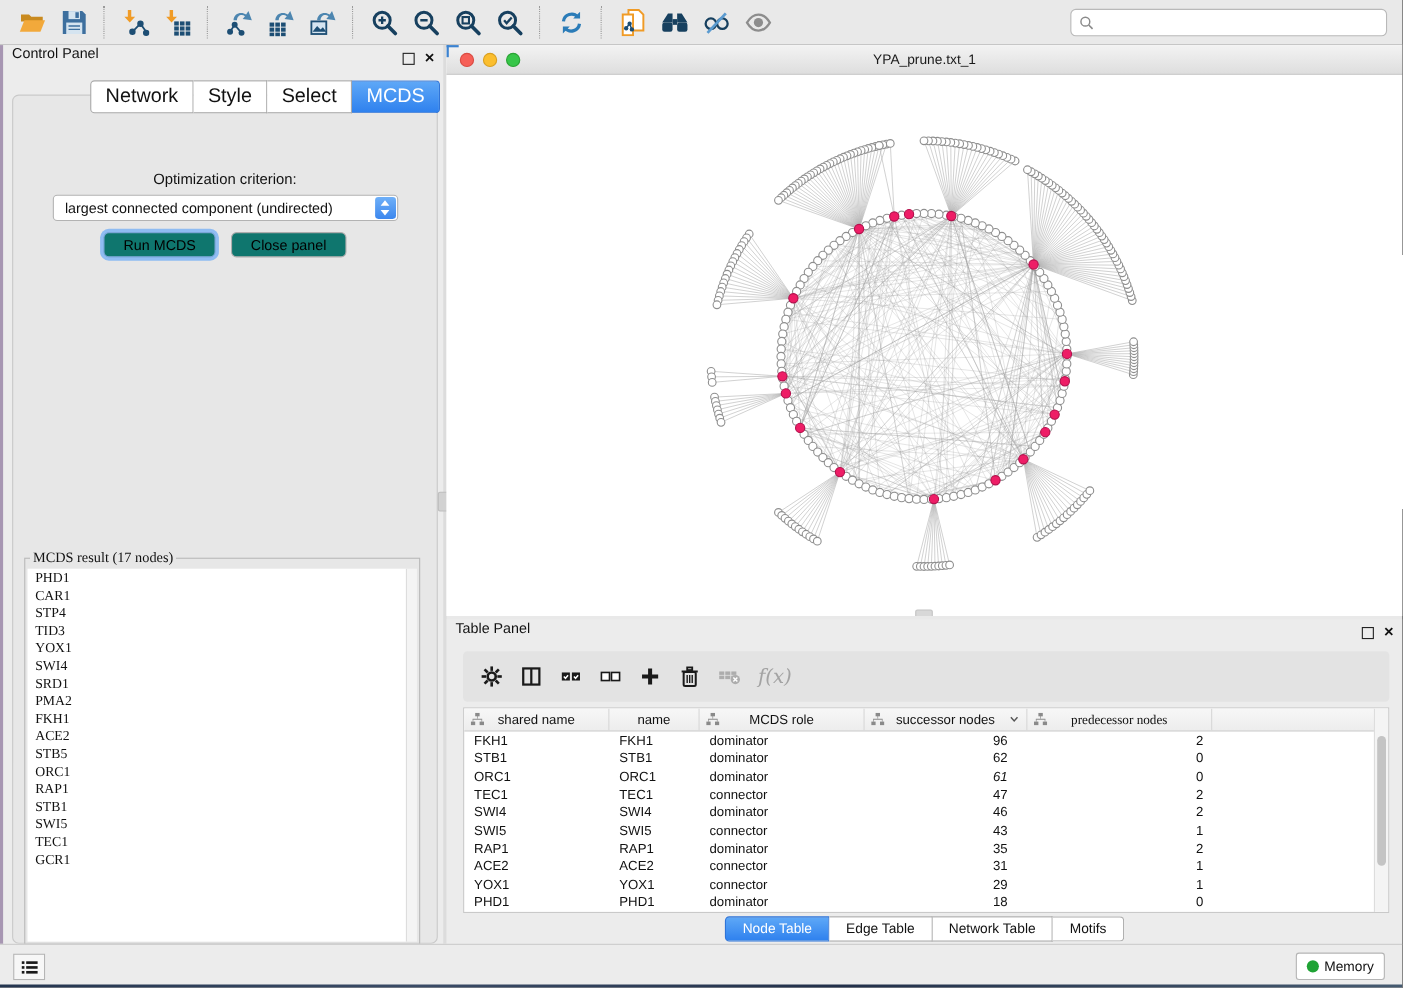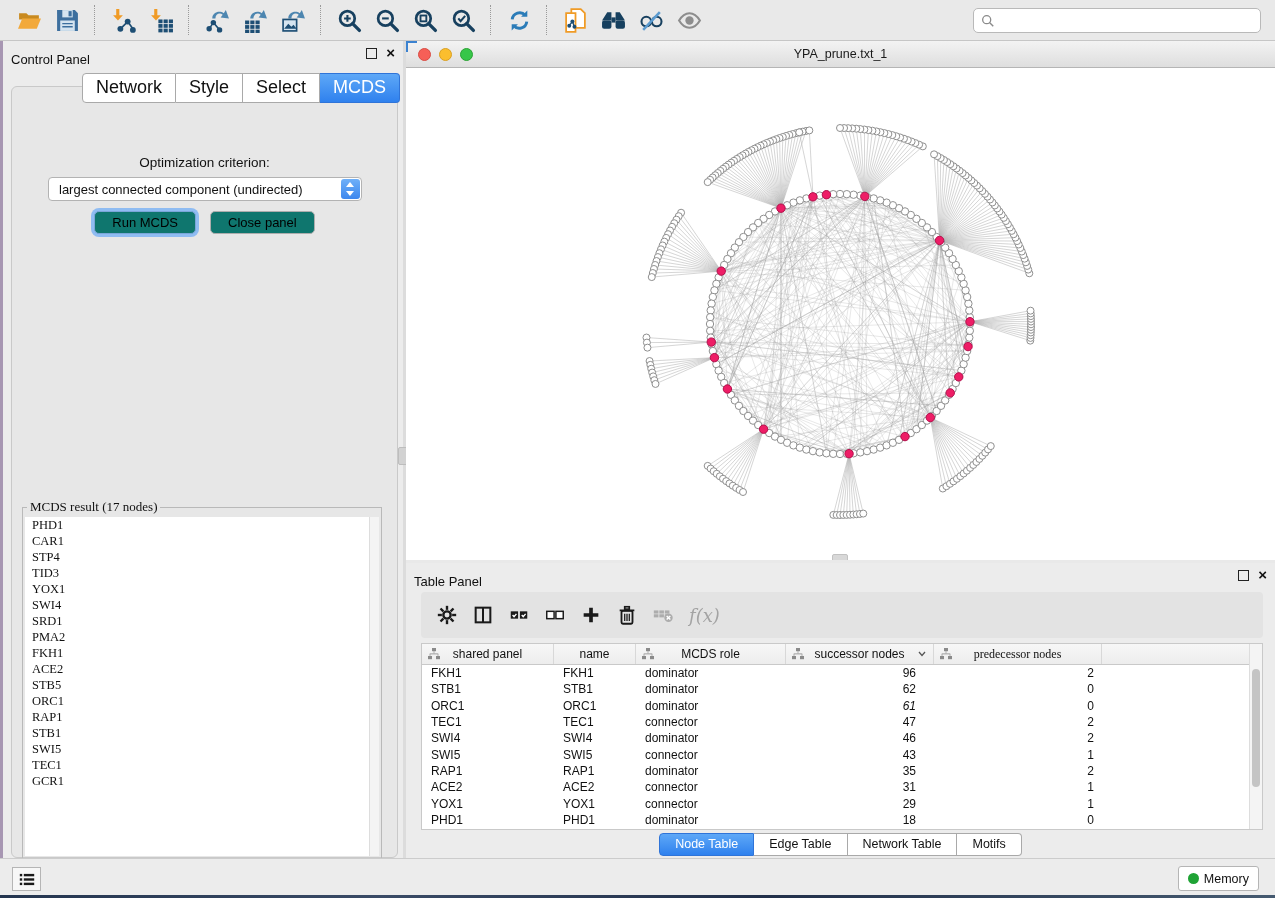--- a/index.html
+++ b/index.html
@@ -16,21 +16,21 @@
   .searchbox{position:absolute;right:14px;top:8px;width:286px;height:23px;background:#fff;
              border:1px solid #b9b9b9;border-radius:5px;display:flex;align-items:center;}
   .searchbox svg{width:14px;height:14px;margin:0 4px 0 7px;flex:0 0 auto;}
   .searchbox input{border:0;outline:none;flex:1;height:19px;font-size:12px;background:transparent;}
   
   .edge-left{position:absolute;left:0;top:41px;width:3px;height:853px;background:#a796b2;}
   .edge-bottom{position:absolute;left:0;top:894px;width:1275px;height:4px;
                background:linear-gradient(90deg,#24354f,#3a4b66 30%,#22304a 60%,#455a70);}
   
   .control-panel{position:absolute;left:3px;top:41px;width:400px;height:817px;background:#ececec;}
-  .panel-titlebar{position:relative;height:26px;display:flex;align-items:flex-end;padding:0 8px;}
+  .panel-titlebar{position:relative;height:26px;display:flex;align-items:flex-start;padding:0 8px;}
   .panel-title{font-size:13px;}
   .ticons{position:absolute;right:8px;top:6px;display:flex;align-items:center;gap:9px;}
   .float-icon{display:inline-block;width:9px;height:9px;border:1.4px solid #222;cursor:pointer;}
   .close-icon{font-size:15px;font-weight:bold;line-height:12px;cursor:pointer;color:#111;}
   .cp-body{position:absolute;left:8px;top:45px;width:385px;height:770px;background:#e7e7e7;
            border:1px solid #c9c9c9;border-radius:6px;}
   .cp-tabs{position:absolute;left:79px;top:32px;display:flex;z-index:5;}
   .cp-tab{background:#fff;border:1px solid #a9a9a9;border-left-width:0;padding:3px 13px 4px;
           font-size:18px;cursor:pointer;}
   .cp-tab:first-child{border-left-width:1px;border-radius:4px 0 0 4px;}
@@ -1268,21 +1268,21 @@
             <svg class="colicon" width="12" height="12" viewBox="0 0 12 12">
               <g fill="#8a8a8a">
                 <rect x="4" y="0" width="4" height="3.2"></rect>
                 <rect x="0" y="8" width="4" height="3.2"></rect>
                 <rect x="8" y="8" width="4" height="3.2"></rect>
                 <path d="M5.7 3h.6v2.5H5.7z"></path>
                 <path d="M1.7 5.5h8.6v.8H1.7z"></path>
                 <path d="M1.7 5.9h.6v2.2h-.6zM9.7 5.9h.6v2.2h-.6z"></path>
               </g>
             </svg>
-            <span>shared panel</span>
+            <span>shared name</span>
           </div>
           <div class="th" style="width: 82px;">
             <span>name</span>
           </div>
           <div class="th" style="width: 150px;">
             <svg class="colicon" width="12" height="12" viewBox="0 0 12 12">
               <g fill="#8a8a8a">
                 <rect x="4" y="0" width="4" height="3.2"></rect>
                 <rect x="0" y="8" width="4" height="3.2"></rect>
                 <rect x="8" y="8" width="4" height="3.2"></rect>

